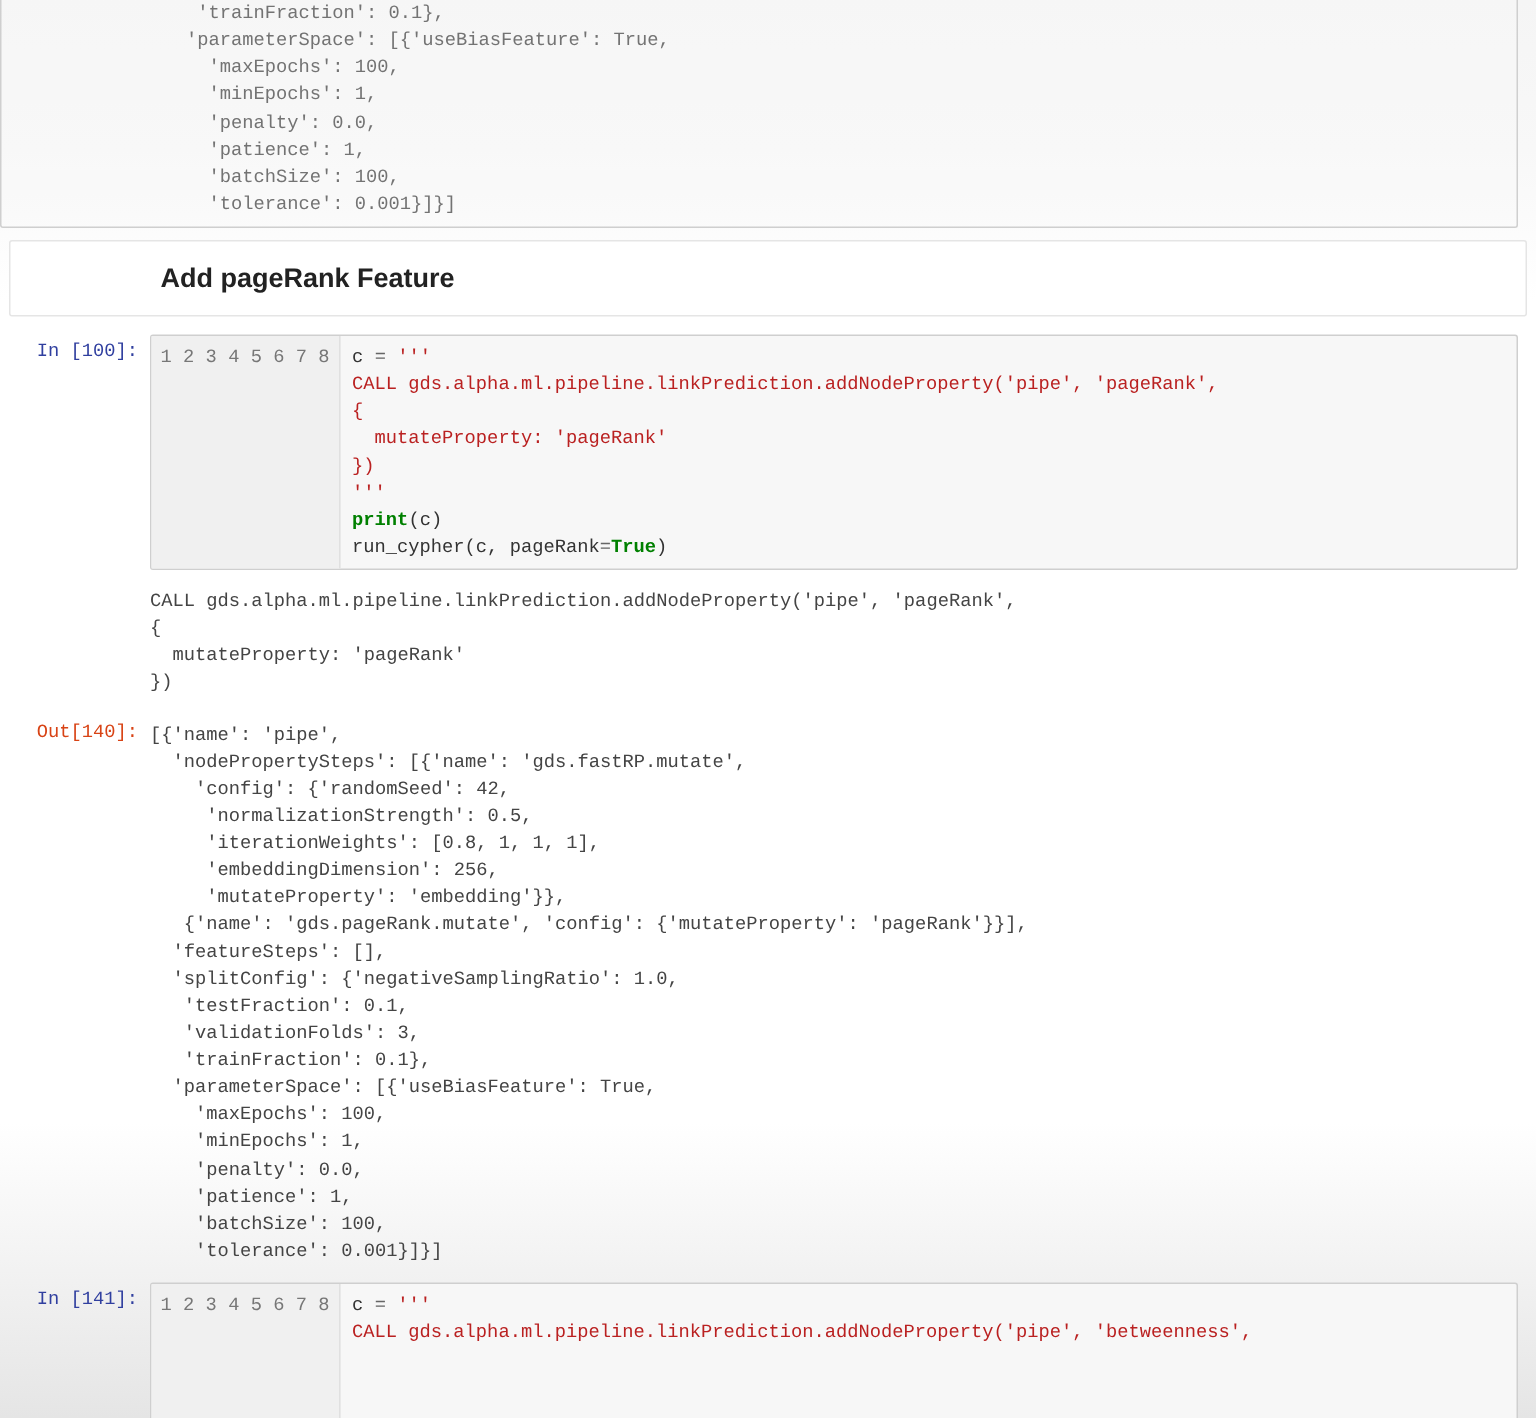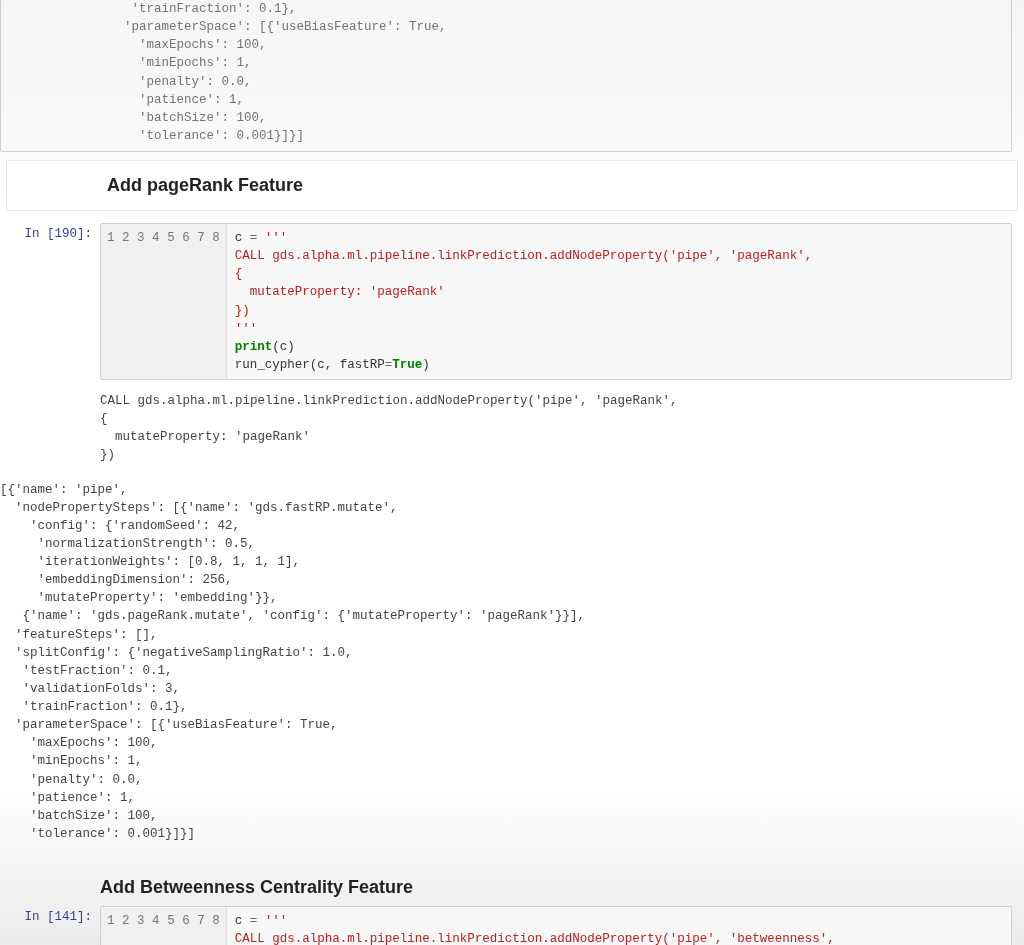--- a/index.html
+++ b/index.html
@@ -118,54 +118,55 @@
   <div class="heading-cell">
     <div class="cell">
       <div class="prompt"></div>
       <div class="content">
         <h3>Add pageRank Feature</h3>
       </div>
     </div>
   </div>
 
   <div class="cell">
-    <div class="prompt in">In [190]:</div>
+    <div class="prompt in">In [100]:</div>
     <div class="content">
       <div class="code-box">
         <div class="gutter"><span>1</span>
 <span>2</span>
 <span>3</span>
 <span>4</span>
 <span>5</span>
 <span>6</span>
 <span>7</span>
 <span>8</span></div>
         <div class="code-lines"><span>c </span><span class="code-op">= </span><span class="code-str">'''</span>
 <span class="code-str">CALL gds.alpha.ml.pipeline.linkPrediction.addNodeProperty('pipe', 'pageRank',</span>
 <span class="code-str">{</span>
 <span class="code-str">  mutateProperty: 'pageRank'</span>
 <span class="code-str">})</span>
 <span class="code-str">'''</span>
 <span class="code-kw">print</span><span>(c)</span>
-<span>run_cypher(c, fastRP</span><span class="code-op">=</span><span class="code-kw">True</span><span>)</span></div>
+<span>run_cypher(c, pageRank</span><span class="code-op">=</span><span class="code-kw">True</span><span>)</span></div>
       </div>
     </div>
   </div>
 
   <div class="cell">
     <div class="prompt"></div>
     <div class="content">
       <div class="output-text">CALL gds.alpha.ml.pipeline.linkPrediction.addNodeProperty('pipe', 'pageRank',
 {
   mutateProperty: 'pageRank'
 })</div>
     </div>
   </div>
 
   <div class="cell">
+    <div class="prompt out">Out[140]:</div>
     <div class="content">
       <div class="output-text">[{'name': 'pipe',
   'nodePropertySteps': [{'name': 'gds.fastRP.mutate',
     'config': {'randomSeed': 42,
      'normalizationStrength': 0.5,
      'iterationWeights': [0.8, 1, 1, 1],
      'embeddingDimension': 256,
      'mutateProperty': 'embedding'}},
    {'name': 'gds.pageRank.mutate', 'config': {'mutateProperty': 'pageRank'}}],
   'featureSteps': [],
@@ -176,26 +177,20 @@
   'parameterSpace': [{'useBiasFeature': True,
     'maxEpochs': 100,
     'minEpochs': 1,
     'penalty': 0.0,
     'patience': 1,
     'batchSize': 100,
     'tolerance': 0.001}]}]</div>
     </div>
   </div>
 
-  <div class="cell" style="margin-top:22px;">
-    <div class="prompt"></div>
-    <div class="content">
-      <h3>Add Betweenness Centrality Feature</h3>
-    </div>
-  </div>
 
   <div class="cell">
     <div class="prompt in">In [141]:</div>
     <div class="content">
       <div class="code-box">
         <div class="gutter"><span>1</span>
 <span>2</span>
 <span>3</span>
 <span>4</span>
 <span>5</span>

